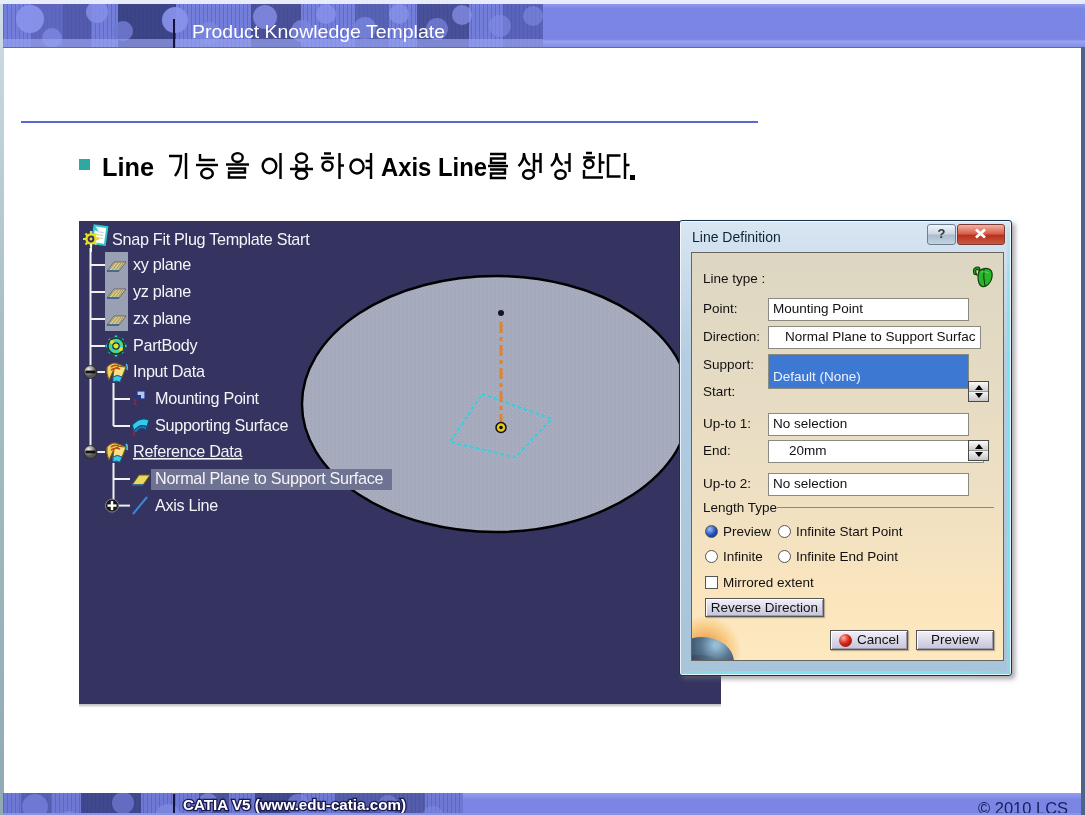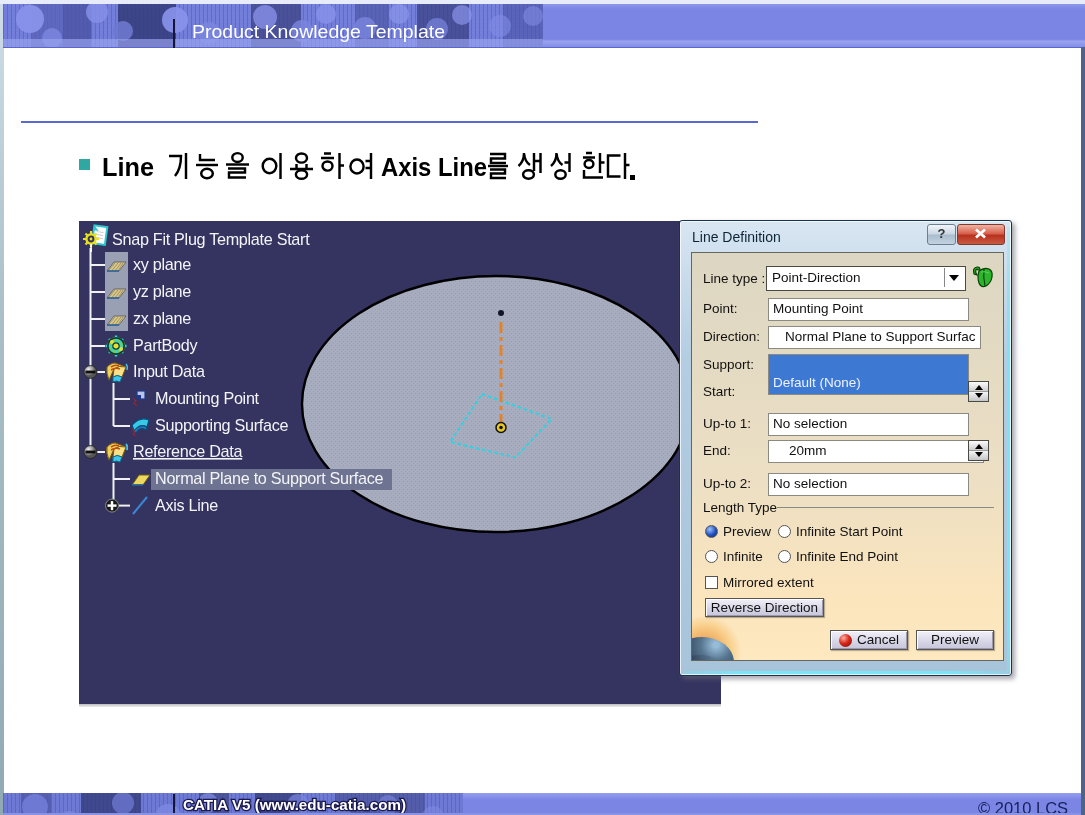--- a/index.html
+++ b/index.html
@@ -316,39 +316,33 @@
 
       <div class="abs" style="left:11px;top:18px;">Line type :</div>
       <div class="abs" style="left:11px;top:48px;">Point:</div>
       <div class="abs" style="left:11px;top:76px;">Direction:</div>
       <div class="abs" style="left:11px;top:104px;">Support:</div>
       <div class="abs" style="left:11px;top:131px;">Start:</div>
       <div class="abs" style="left:11px;top:163px;">Up-to 1:</div>
       <div class="abs" style="left:11px;top:190px;">End:</div>
       <div class="abs" style="left:11px;top:223px;">Up-to 2:</div>
 
-      <div class="abs" style="left:74px;top:13px;width:198px;height:23px;background:#fff;border:1px solid #4a4a44;">
-        <div class="abs" style="left:5px;top:3px;">Point-Direction</div>
-        <div class="abs" style="left:177px;top:1px;width:19px;height:19px;background:#fff;border-left:1px solid #888;">
-          <div class="abs" style="left:4px;top:7px;width:0;height:0;border-left:5.5px solid transparent;border-right:5.5px solid transparent;border-top:6.5px solid #000;"></div>
-        </div>
-      </div>
 
       <div class="abs" style="left:278px;top:12px;width:25px;height:25px;">
         <svg width="25" height="25">
             <path d="M4 9 Q2 3 7 2 Q10 1.5 10 5 L8 5 Q7 3.5 6 5 Q5 7 7 10 Z" fill="#28a428" stroke="#073f07" stroke-width="1.1"></path>
             <path d="M9 6 Q14 2 19 4 Q23 6 22 12 Q21 18 16 21 Q11 23 9 18 Q7 13 9 6 Z" fill="#2db42d" stroke="#073f07" stroke-width="1.2"></path>
             <path d="M14 4 Q13 12 15 21" stroke="#073f07" stroke-width="1.1" fill="none"></path>
             <path d="M11 7 Q15 6 19 8" stroke="#56d856" stroke-width="1" fill="none"></path>
           </svg>
       </div>
 
       <div class="abs" style="left:76px;top:45px;width:195px;height:19px;background:#fff;border:1px solid #8a8a82;padding-left:4px;padding-top:2px;white-space:nowrap;">Mounting Point</div>
       <div class="abs" style="left:76px;top:73px;width:195px;height:19px;background:#fff;border:1px solid #8a8a82;padding-left:16px;padding-top:2px;white-space:nowrap;overflow:hidden;">Normal Plane to Support Surfac</div>
-      <div class="abs" style="left:76px;top:101px;width:195px;height:19px;background:#3d79d3;border:1px solid #8a8a82;padding-left:4px;padding-top:20px;color:#eef2ff;white-space:nowrap;">Default (None)</div>
+      <div class="abs" style="left:76px;top:101px;width:195px;height:19px;background:#3d79d3;border:1px solid #8a8a82;padding-left:4px;padding-top:14px;color:#eef2ff;white-space:nowrap;">Default (None)</div>
       <div class="abs" style="left:76px;top:160px;width:195px;height:19px;background:#fff;border:1px solid #8a8a82;padding-left:4px;padding-top:2px;">No selection</div>
       <div class="abs" style="left:76px;top:187px;width:194px;height:19px;background:#fff;border:1px solid #8a8a82;padding-left:20px;padding-top:2px;">20mm</div>
       <div class="abs" style="left:76px;top:220px;width:195px;height:19px;background:#fff;border:1px solid #8a8a82;padding-left:4px;padding-top:2px;">No selection</div>
 
       <div class="abs spinner" style="left:276px;top:128px;">
           <i></i>
         </div>
       <div class="abs spinner" style="left:276px;top:187px;">
           <i></i>
         </div>

